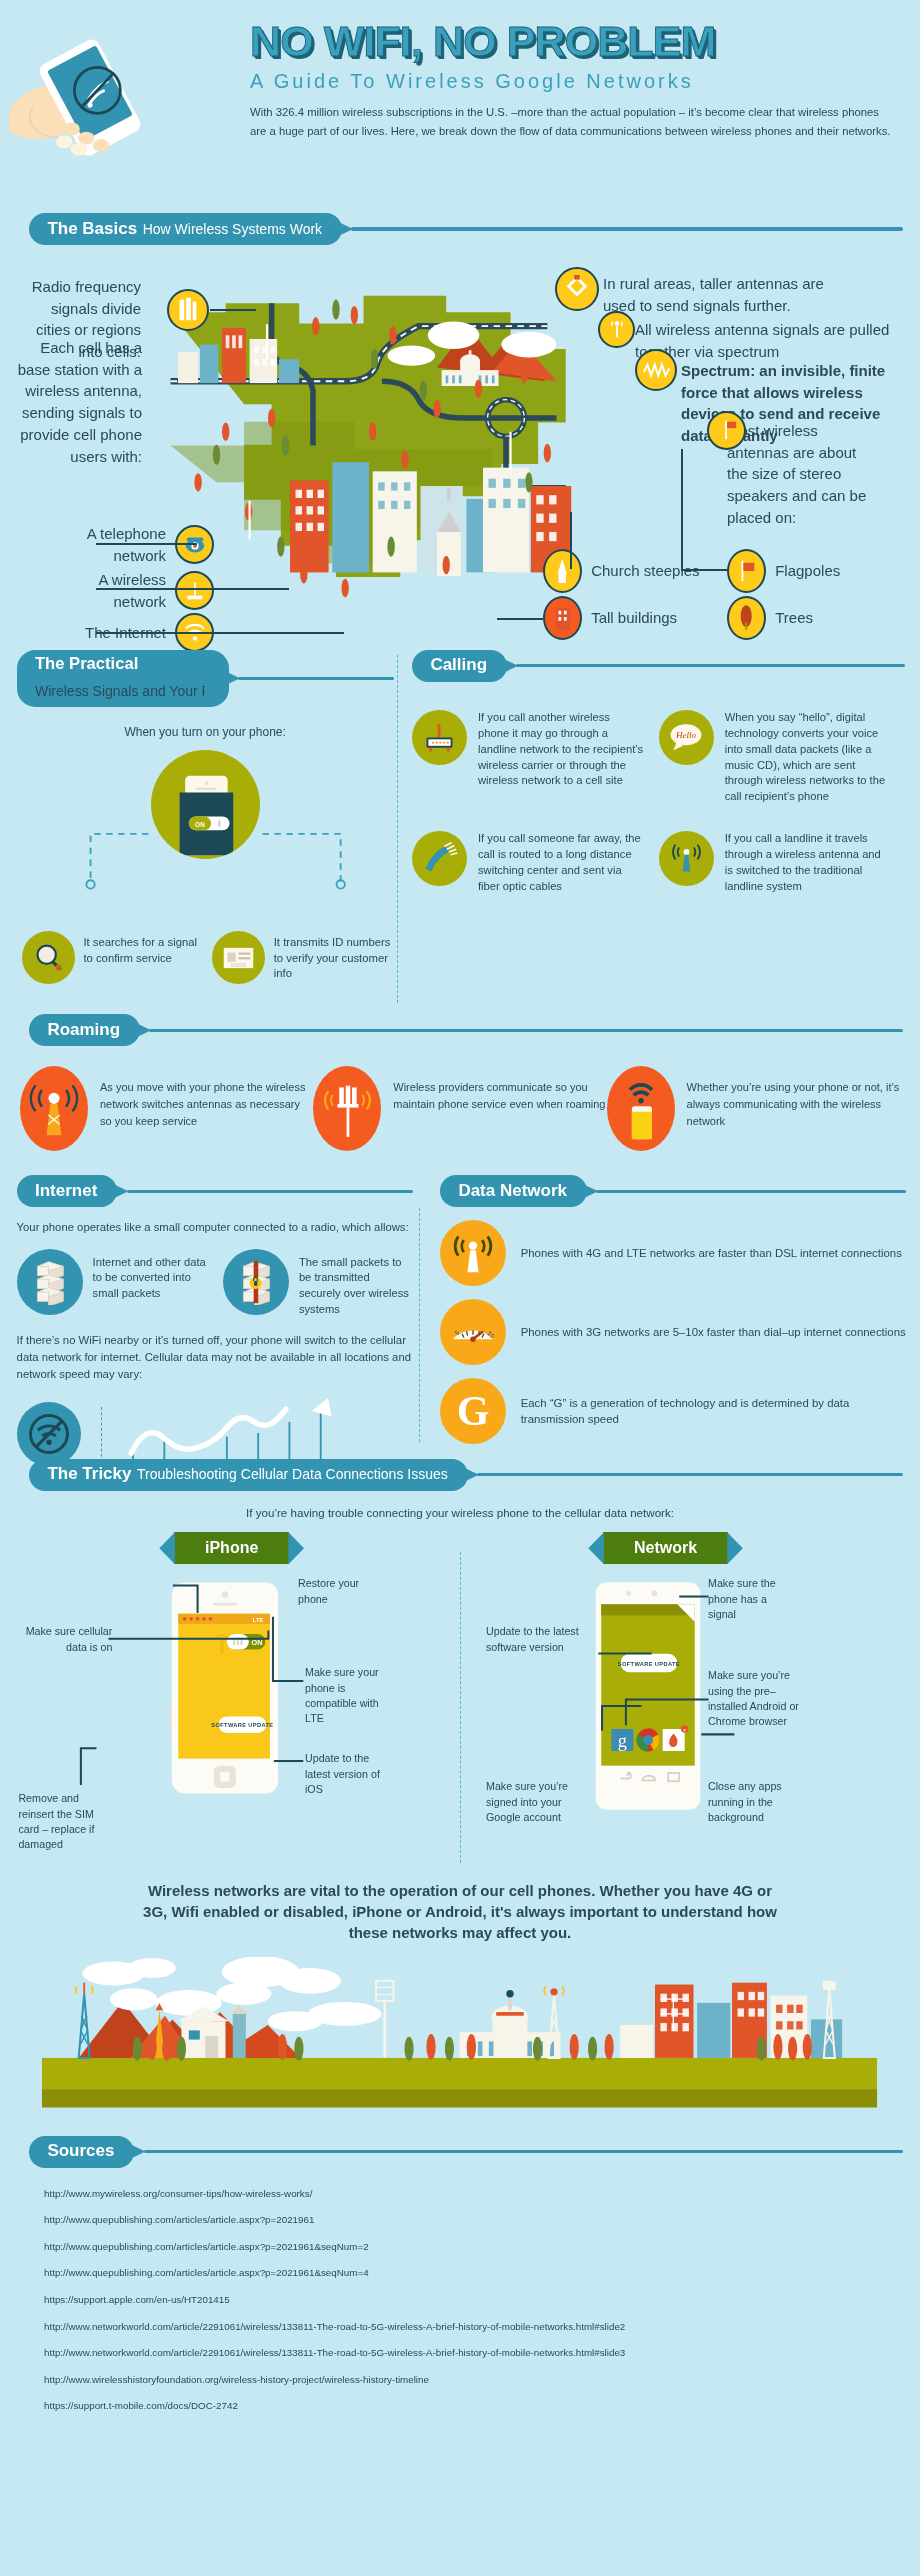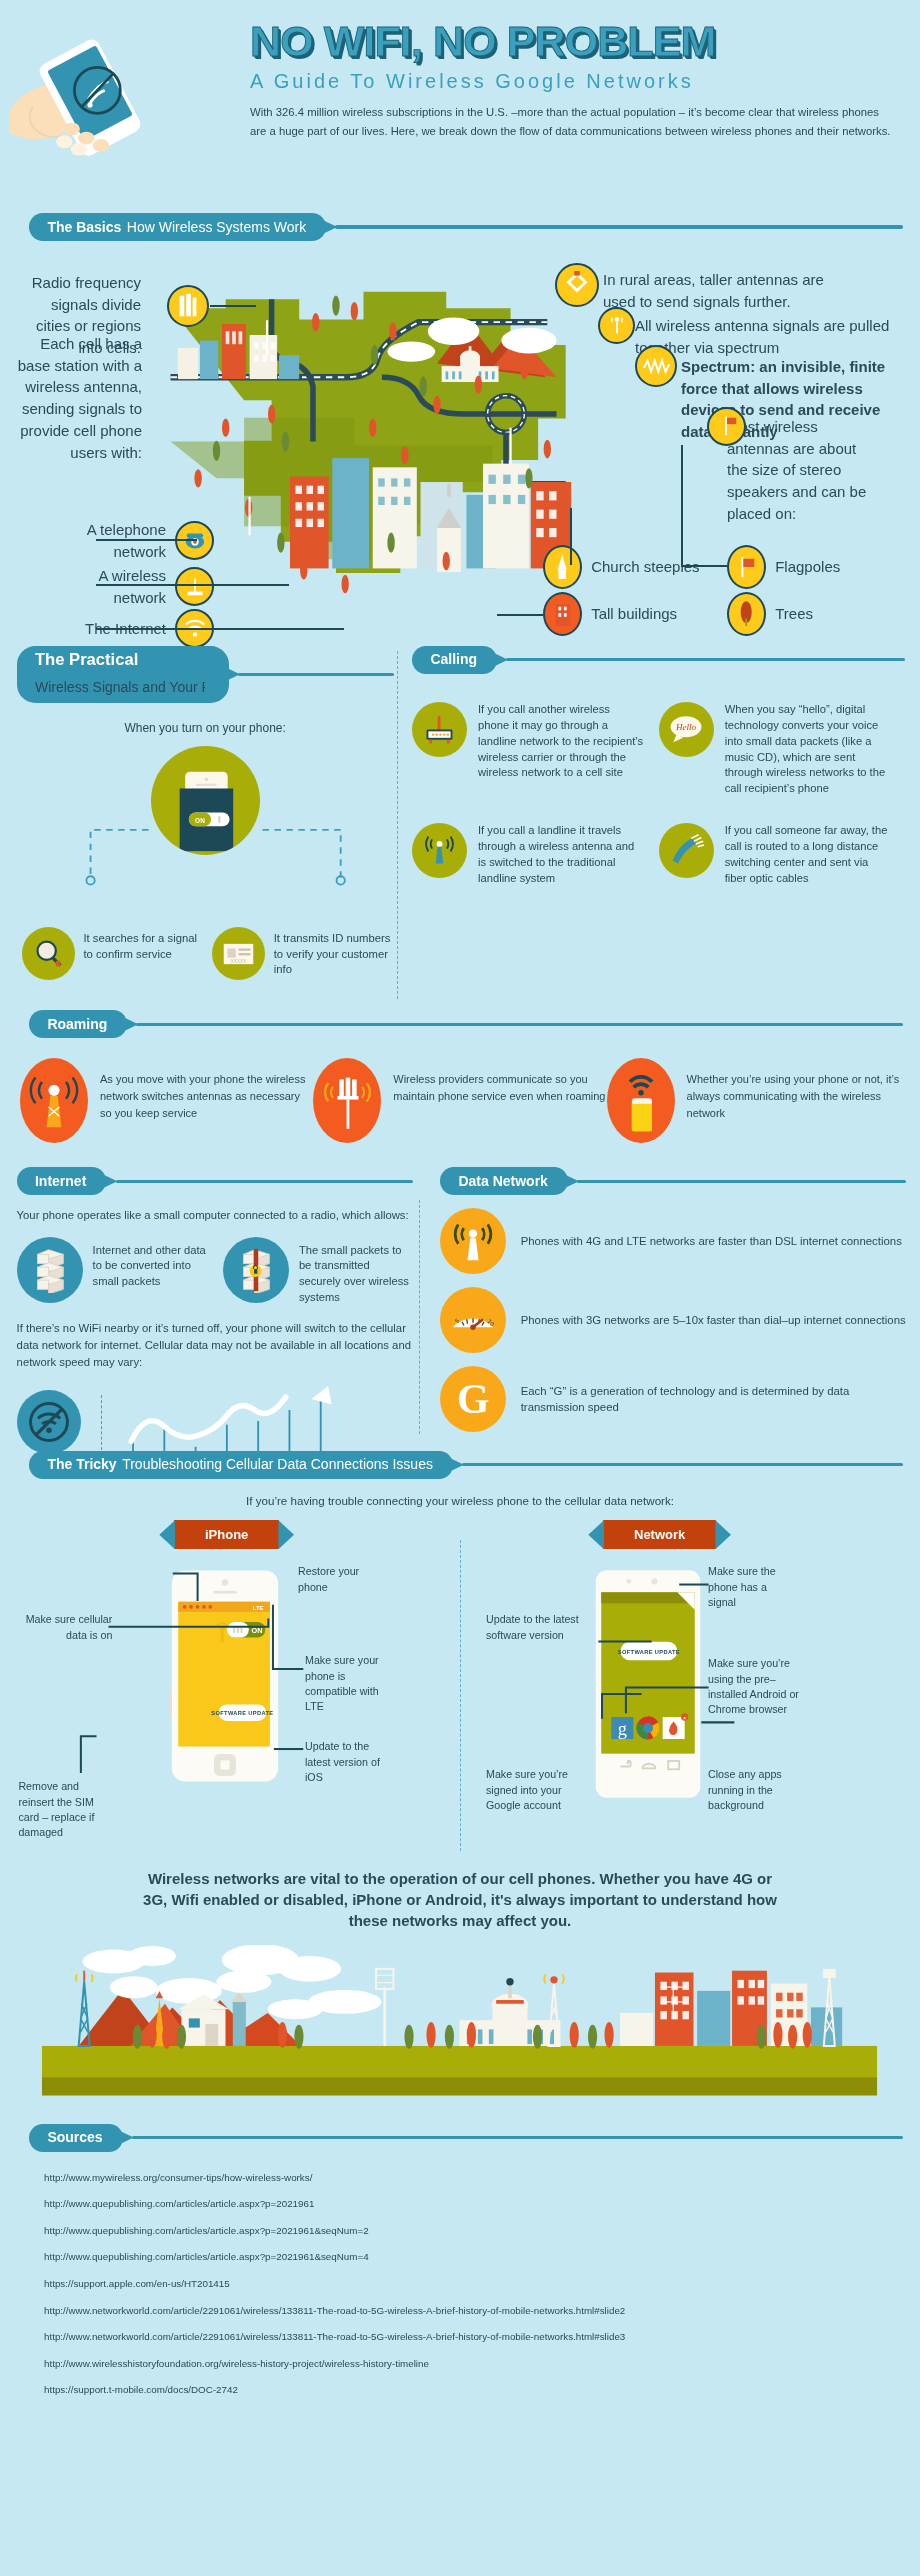--- a/index.html
+++ b/index.html
@@ -29,21 +29,21 @@
   }
   .intro { font-size: 11.3px; line-height: 1.65; margin-top: 10px; color: #2b4a5a; max-width: 644px; }
 
   
   .sec-head { position: relative; display: flex; align-items: center; }
   .pill {
     background: #3294b0; color: #fff; border-radius: 18.4px;
     padding: 5.5px 20px 6.4px 18.4px; position: relative; z-index: 2;
     display: inline-flex; align-items: baseline; gap: 5.5px;
   }
-  .pill .b { font-weight: bold; font-size: 14px; letter-spacing: 0px; }
+  .pill .b { font-weight: bold; font-size: 17px; letter-spacing: 0px; }
   .pill .n { font-weight: normal; font-size: 14px; color: #ffffff; }
   .pill-notch {
     width: 14.7px; height: 14px; background: #3294b0; margin-left: -3.7px;
     clip-path: polygon(0 0, 100% 50%, 0 100%); position: relative; z-index: 1;
   }
   .rule { flex: 1; height: 3.2px; background: #3294b0; margin-left: -1.8px; border-radius: 1.8px; }
 
   .pill-2 { flex-direction: column; align-items: flex-start; padding: 4.6px 24px 7.4px 18.4px; gap: 8px; }
   .pill-2 .b { font-size: 16.6px; }
   .pill-2 .n { font-size: 14px; color: #2b4a5a; margin-top: 0.9px; white-space: nowrap; overflow:hidden; max-width:170px;}
@@ -97,21 +97,21 @@
   .int-lead { font-size: 11.3px; margin-top: 12px; line-height: 1.5; }
   .int-row { display: flex; gap: 16.6px; margin-top: 13px; }
   .int-cell { display: flex; gap: 10px; width: 50%; }
   .int-cell .txt { font-size: 11.2px; line-height: 1.4; padding-top: 5.5px; }
   .dn-row { display: flex; gap: 14.7px; align-items: center; margin-bottom: 13px; }
   .dn-row .txt { font-size: 11.4px; line-height: 1.45; }
 
   
   .tricky-lead { text-align: center; font-size: 11.6px; margin-top: 15.6px; }
   .pill-sm {
-    background: #c2410c; color: #fff; font-weight: bold; font-size: 13px;
+    background: #4d7c0f; color: #fff; font-weight: bold; font-size: 16px;
     padding: 6.4px 31px 7.4px; position: relative; display: inline-block;
   }
   .pill-sm::before, .pill-sm::after {
     content: ''; position: absolute; top: 0; width: 15.6px; height: 100%;
     background: #3294b0;
   }
   .pill-sm::before { left: -14.7px; clip-path: polygon(100% 0, 100% 100%, 0 50%); }
   .pill-sm::after  { right: -14.7px; clip-path: polygon(0 0, 0 100%, 100% 50%); }
   .note { position: absolute; font-size: 10.7px; line-height: 1.42; }
 
@@ -533,41 +533,41 @@
                 <ellipse cx="22" cy="16" rx="17" ry="11.5" fill="#fdf8ea"></ellipse>
                 <path d="M12 24 l-4 9 l11 -5 z" fill="#fdf8ea"></path>
                 <text x="22" y="20" font-size="10" fill="#c1431c" text-anchor="middle" font-family="Liberation Serif, serif" font-style="italic">Hello</text>
               </svg>
           </span>
           <span class="txt">When you say “hello”, digital technology converts your voice into small data packets (like a music CD), which are sent through wireless networks to the call recipient’s phone</span>
         </div>
         <div class="call-item">
           <span class="ic ic-olive" style="width:55px; height:55px;">
             <svg width="39" height="39" viewBox="0 0 42 42">
-                <circle cx="21" cy="14" r="3.2" fill="#fff"></circle>
-                <path d="M13 9 a10 10 0 0 0 0 10 M9 6 a15 15 0 0 0 0 16" stroke="#1d4856" stroke-width="2" fill="none"></path>
-                <path d="M29 9 a10 10 0 0 1 0 10 M33 6 a15 15 0 0 1 0 16" stroke="#1d4856" stroke-width="2" fill="none"></path>
-                <path d="M19 17 h4 l2 18 h-8 z" fill="#3294b0"></path>
-              </svg>
-          </span>
-          <span class="txt">If you call a landline it travels through a wireless antenna and is switched to the traditional landline system</span>
-        </div>
-        <div class="call-item">
-          <span class="ic ic-olive" style="width:55px; height:55px;">
-            <svg width="39" height="39" viewBox="0 0 42 42">
                 <path d="M6 32 q6 -16 20 -24 l6 5 q-14 8 -20 22 z" fill="#3294b0"></path>
                 <g stroke="#fff" stroke-width="1.6">
                   <line x1="26" y1="8" x2="34" y2="4"></line>
                   <line x1="29" y1="11" x2="37" y2="7"></line>
                   <line x1="31" y1="14" x2="39" y2="11"></line>
                   <line x1="33" y1="17" x2="40" y2="15"></line>
                 </g>
               </svg>
           </span>
           <span class="txt">If you call someone far away, the call is routed to a long distance switching center and sent via fiber optic cables</span>
+        </div>
+        <div class="call-item">
+          <span class="ic ic-olive" style="width:55px; height:55px;">
+            <svg width="39" height="39" viewBox="0 0 42 42">
+                <circle cx="21" cy="14" r="3.2" fill="#fff"></circle>
+                <path d="M13 9 a10 10 0 0 0 0 10 M9 6 a15 15 0 0 0 0 16" stroke="#1d4856" stroke-width="2" fill="none"></path>
+                <path d="M29 9 a10 10 0 0 1 0 10 M33 6 a15 15 0 0 1 0 16" stroke="#1d4856" stroke-width="2" fill="none"></path>
+                <path d="M19 17 h4 l2 18 h-8 z" fill="#3294b0"></path>
+              </svg>
+          </span>
+          <span class="txt">If you call a landline it travels through a wireless antenna and is switched to the traditional landline system</span>
         </div>
       </div>
     </div>
   </div>
 
   <div style="padding:0 16.6px 0 29px; margin-top:5.5px;">
     <div class="sec-head">
       <div class="pill">
         <span class="b">Roaming</span>
       </div>

